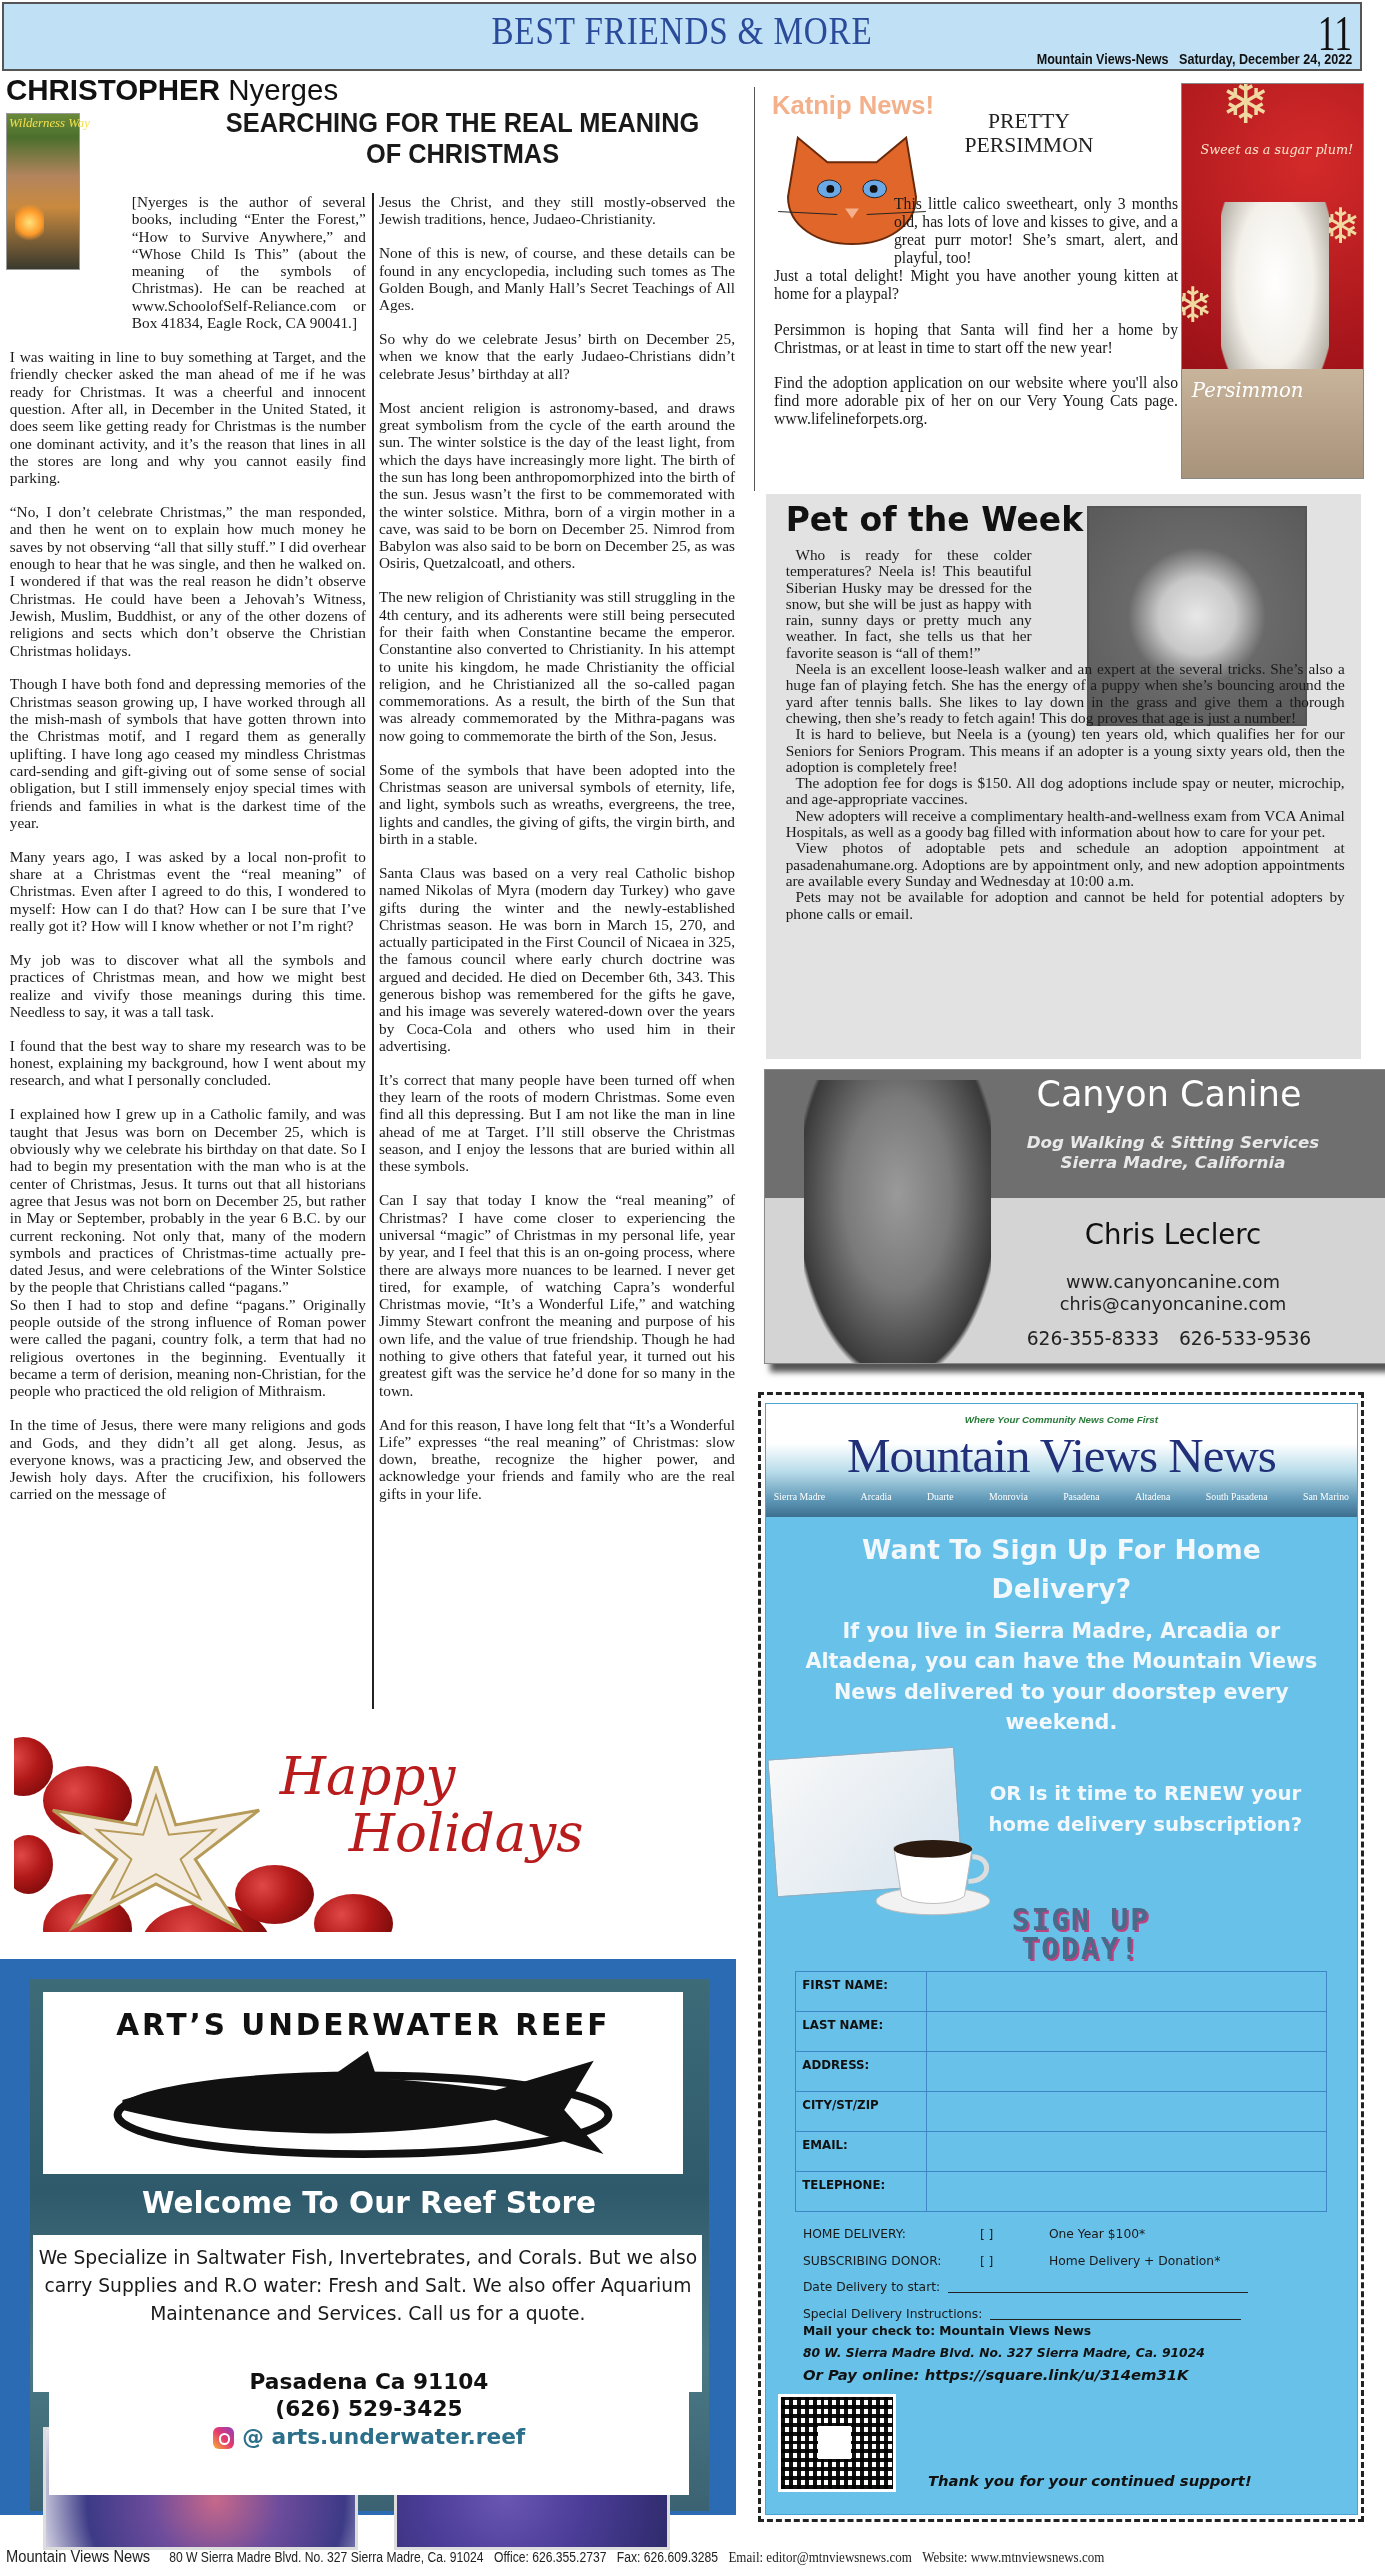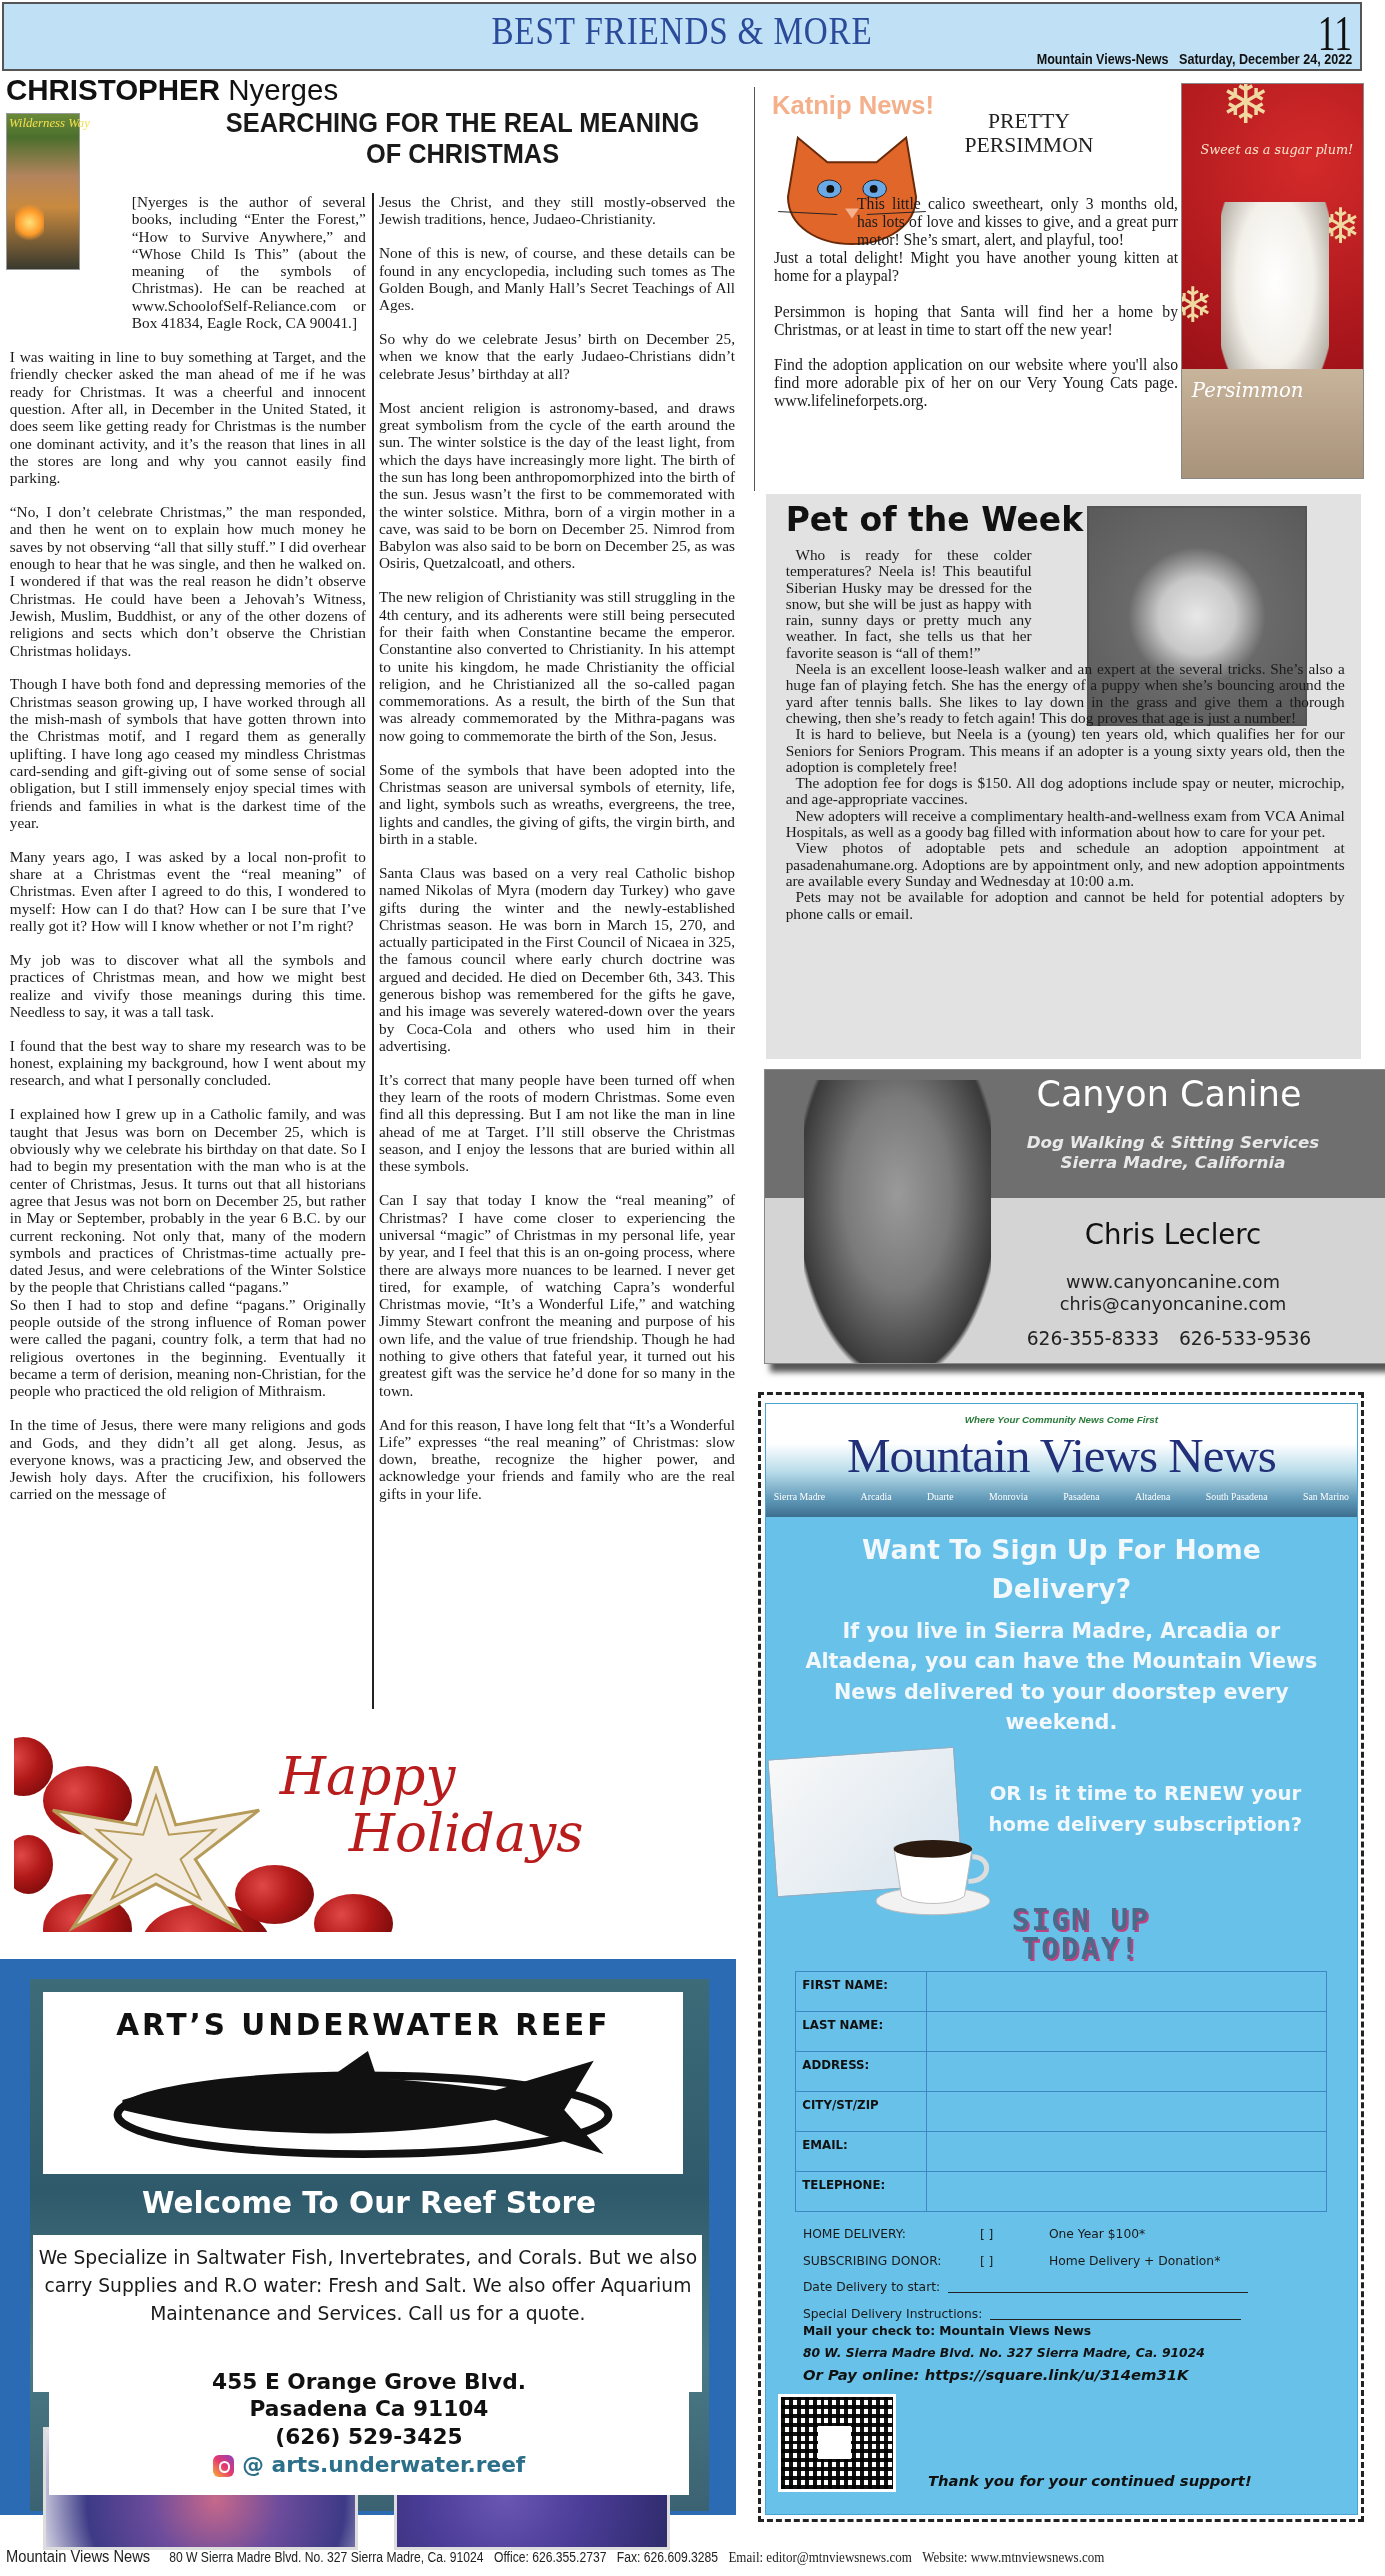--- a/index.html
+++ b/index.html
@@ -51,21 +51,21 @@
   .reef-contact { position: absolute; left: 19.7px; top: 591px; width: 640px; height: 133px; background: #fff; text-align: center; font-family: "DejaVu Sans", sans-serif; font-weight: bold; font-size: 21.7px; line-height: 27.6px; color: #111; padding-top: 5.9px; }
   .reef-insta { color: #2c6f8a; font-weight: bold; }
   .insta-icon { display: inline-block; width: 21.7px; height: 21.7px; border-radius: 5.9px; background: linear-gradient(45deg, #f9b233, #e5396e, #8c3fbf); vertical-align: middle; margin-right: 7.9px; position: relative; }
   .insta-icon::after { content: ""; position: absolute; left: 5.9px; top: 5.9px; width: 7.9px; height: 7.9px; border: 2px solid #fff; border-radius: 50%; }
 
   
   .katnip-title { position: absolute; left: 772px; top: 91px; font-family: "Liberation Sans", sans-serif; font-weight: bold; font-size: 25.6px; color: #f3b08a; }
   .cat-face { position: absolute; left: 778px; top: 118px; width: 148px; height: 128px; }
   .pretty-title { position: absolute; left: 960px; top: 110px; width: 138px; text-align: center; font-family: "Liberation Serif", serif; font-size: 21.7px; line-height: 23.6px; color: #222; }
   .katnip-body { position: absolute; left: 774px; top: 195px; width: 404px; font-family: "Liberation Serif", serif; font-size: 15.7px; line-height: 18px; text-align: justify; }
-  .katnip-body .wrap { margin-left: 83px; }
+  .katnip-body .wrap { margin-left: 120px; }
   .katnip-body p { margin-bottom: 17.7px; }
   .katnip-body p.tight { margin-bottom: 0; }
   .persimmon-photo { position: absolute; left: 1181px; top: 83px; width: 183px; height: 396px; background: radial-gradient(circle at 70% 20%, #d42a2a 0%, #a3141a 60%, #7a0d12 100%); border: 1px solid #888; overflow: hidden; }
   .sweet { position: absolute; right: 9.8px; top: 59px; text-align: right; font-family: "DejaVu Serif", serif; font-style: italic; font-size: 12.8px; line-height: 14.8px; color: #fbe3c9; }
   .snowflake { position: absolute; color: #f0d9a0; font-size: 59px; line-height: 1; }
   .kitten { position: absolute; left: 39px; top: 118px; width: 108px; height: 197px; background: radial-gradient(ellipse at 50% 40%, #ffffff 0%, #f3f0ea 50%, #b8b2a8 80%, transparent 82%); }
   .perch { position: absolute; left: 0; right: 0; top: 285px; height: 110px; background: linear-gradient(180deg, #c8b49a, #a7927a); }
   .persimmon-label { position: absolute; left: 9.8px; top: 295px; font-family: "DejaVu Serif", serif; font-style: italic; font-size: 19.7px; color: #ffffff; }
 
   
@@ -204,21 +204,20 @@
       </svg>
     </div>
     <div class="reef-welcome">Welcome To Our Reef Store</div>
     <div class="reef-desc">We Specialize in Saltwater Fish, Invertebrates, and Corals. But we also carry Supplies and R.O water: Fresh and Salt. We also offer Aquarium Maintenance and Services. Call us for a quote.</div>
     <div class="reef-photo reef-photo-1"></div>
     <div class="reef-photo reef-photo-2"></div>
   </div>
 
 </div>
 <div class="reef-contact" style="left:49px;top:2362px;">
-  <div>455 E Orange Grove Blvd.</div>
   <div>Pasadena Ca 91104</div>
   <div>(626) 529-3425</div>
   <div class="reef-insta">
     <span class="insta-icon"></span><span>@ arts.underwater.reef</span>
   </div>
 </div>
 
 <div class="col-divider-right"></div>
 <div class="katnip-title">Katnip News!</div>
 <svg class="cat-face" viewBox="0 0 150 130">

